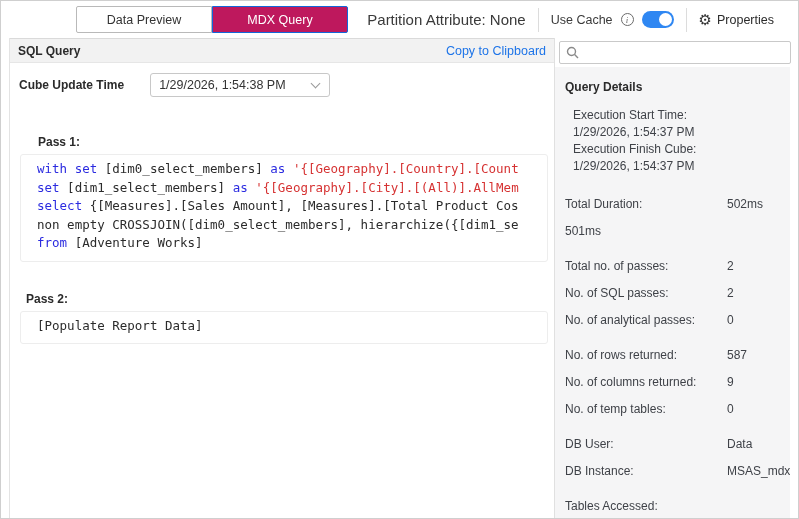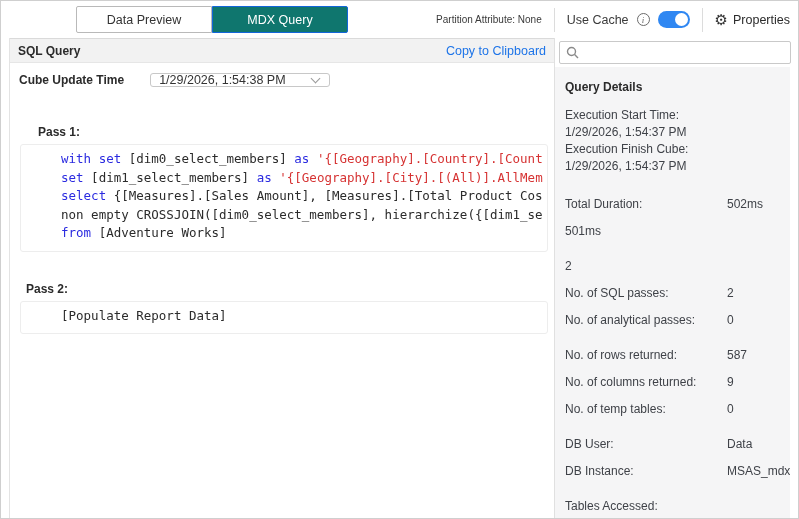--- a/index.html
+++ b/index.html
@@ -11,31 +11,31 @@
   }
   .window {
     width: 799px; height: 519px;
     border: 1px solid #cfcfcf; background: #fff;
     display: flex; flex-direction: column;
   }
 
   
   .topbar {
     height: 37px; flex: 0 0 37px; background: #fff;
-    display: flex; align-items: center; padding-right: 8px;
+    display: flex; align-items: center; padding-right: 24px;
   }
   .tabs { display: flex; margin-left: 75px; }
   .tab {
     width: 136px; height: 27px; display: flex; align-items: center; justify-content: center;
     font-size: 12.5px; cursor: pointer;
   }
   .tab.inactive { background: #fff; border: 1px solid #b9b9b9; color: #333; border-radius: 2px 0 0 2px; }
-  .tab.active   { background: #0f766e; color: #fff; border: 1px solid #1266da; border-radius: 0 2px 2px 0; }
+  .tab.active   { background: #be185d; color: #fff; border: 1px solid #1266da; border-radius: 0 2px 2px 0; }
   .topbar-right { margin-left: auto; display: flex; align-items: center; gap: 12px; }
-  .partition { color: #3a3a3a; font-size: 10px; white-space: nowrap; }
+  .partition { color: #3a3a3a; font-size: 15px; white-space: nowrap; }
   .vdiv { width: 1px; height: 24px; background: #dcdcdc; }
   .usecache { display: flex; align-items: center; gap: 8px; font-size: 12.5px; color: #3a3a3a; text-align: right; }
   .info-icon {
     width: 13px; height: 13px; border: 1px solid #6b6b6b; border-radius: 50%;
     display: inline-flex; align-items: center; justify-content: center;
     font-size: 9px; color: #6b6b6b; font-family: "Liberation Serif", serif; font-style: italic;
   }
   .toggle {
     width: 32px; height: 17px; border-radius: 9px; background: #2f87f2;
     position: relative; cursor: pointer;
@@ -58,36 +58,36 @@
     border-top: 1px solid #dadada; border-bottom: 1px solid #e6e6e6;
     display: flex; align-items: center; padding: 0 8px;
   }
   .sqlbar .title { font-weight: bold; font-size: 12px; color: #2b2b2b; }
   .copy-link { margin-left: auto; color: #1d74e8; font-size: 12.5px; cursor: pointer; }
 
   .content { flex: 1; background: #fff; padding: 6px 0 0 8px; overflow: hidden; }
   .cube-row { display: flex; align-items: center; margin: 4px 0 0 1px; }
   .cube-label { font-weight: bold; font-size: 12px; color: #2b2b2b; }
   .dropdown {
-    margin-left: 26px; width: 180px; height: 14px;
+    margin-left: 26px; width: 180px; height: 24px;
     border: 1px solid #c8c8c8; border-radius: 3px; background: #fff;
     display: flex; align-items: center; padding: 0 8px; cursor: pointer;
   }
   .dropdown .val { font-size: 12.5px; color: #333; flex: 1; white-space: nowrap; }
   .chevron {
     width: 7px; height: 7px; border-right: 1.5px solid #9a9a9a; border-bottom: 1.5px solid #9a9a9a;
     transform: rotate(45deg); margin: -3px 2px 0 4px; flex: 0 0 auto;
   }
 
   .pass-label { font-weight: bold; font-size: 12px; color: #2b2b2b; margin: 0 0 5px 8px; }
   .pass1-label { margin-top: 38px; margin-left: 20px; }
   .pass2-label { margin-top: 30px; }
   .code-box {
     margin: 0 6px 0 2px; border: 1px solid #ededed; border-radius: 3px;
-    background: #fff; padding: 5px 0 8px 40px; overflow: hidden;
+    background: #fff; padding: 5px 0 8px 16px; overflow: hidden;
   }
   .code-line {
     font-family: "DejaVu Sans Mono", "Liberation Mono", monospace;
     font-size: 12.5px; line-height: 18.5px; white-space: pre; color: #2b2b2b;
   }
   .tok-kw { color: #2b2be0; }
   .tok-s  { color: #d63333; }
   .tok-p  { color: #2b2b2b; }
 
   
@@ -103,21 +103,21 @@
   .search-box input {
     border: none; outline: none; flex: 1; font-size: 12px; min-width: 0;
     font-family: "Liberation Sans", sans-serif; background: transparent;
   }
   .details {
     flex: 1; background: #f5f5f6; margin-right: 8px;
     padding: 13px 10px 0 10px; overflow: hidden; font-size: 12px; color: #3f4248;
   }
   .details-title { font-weight: bold; color: #2b2b2b; margin-bottom: 13px; }
   .exec-block { margin-bottom: 21px; }
-  .exec-line { line-height: 17px; }
+  .exec-line { line-height: 17px; margin-left: 8px; }
   .detail-group { margin-bottom: 18px; }
   .detail-row { display: flex; line-height: 17px; margin-bottom: 10px; }
   .dlabel { flex: 0 0 162px; }
   .dvalue { flex: 1; }
 </style>
 </head>
 <body>
 
 <div class="window">
 
@@ -201,20 +201,21 @@
               <div class="detail-row">
                 <span class="dlabel">Total Duration:</span>
                 <span class="dvalue">502ms</span>
               </div>
               <div class="detail-row">
                 <span class="dvalue">501ms</span>
               </div>
             </div>
             <div class="detail-group">
               <div class="detail-row">
+                <span class="dlabel">Total no. of passes:</span>
                 <span class="dvalue">2</span>
               </div>
               <div class="detail-row">
                 <span class="dlabel">No. of SQL passes:</span>
                 <span class="dvalue">2</span>
               </div>
               <div class="detail-row">
                 <span class="dlabel">No. of analytical passes:</span>
                 <span class="dvalue">0</span>
               </div>

